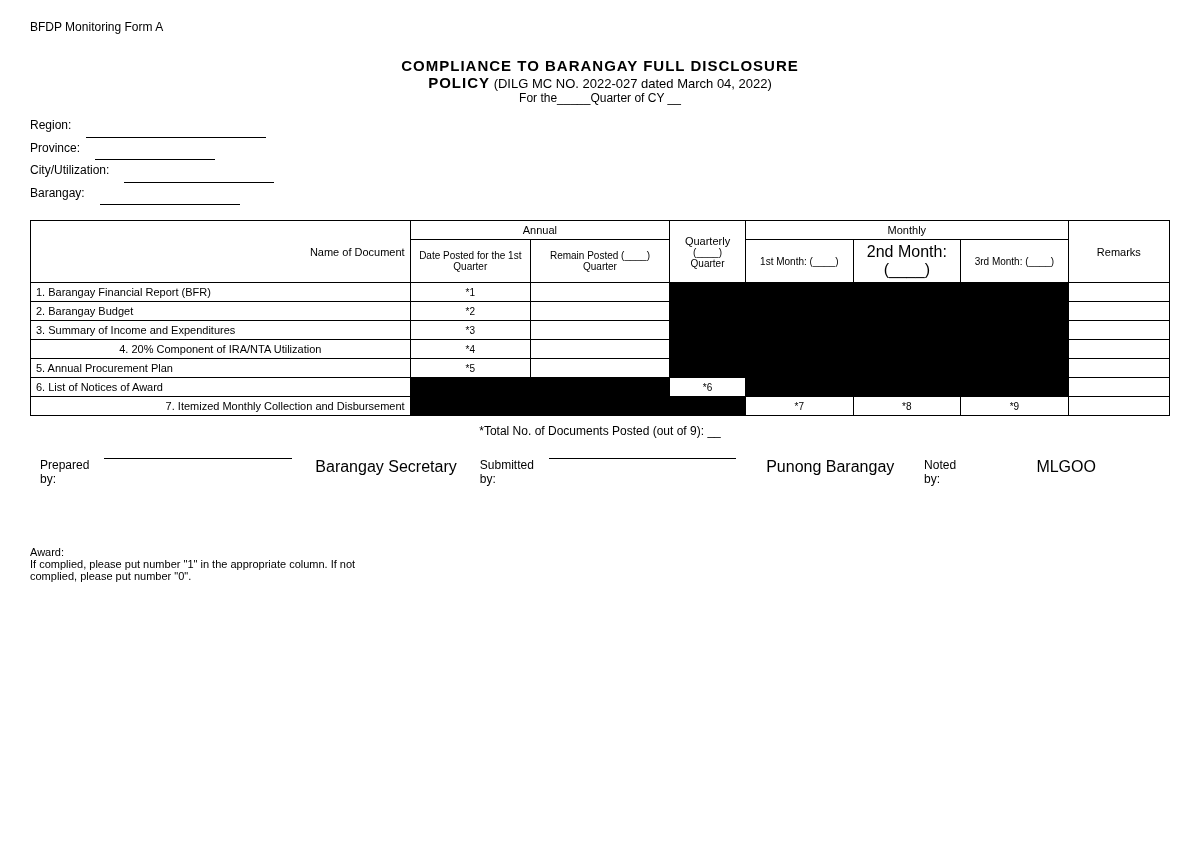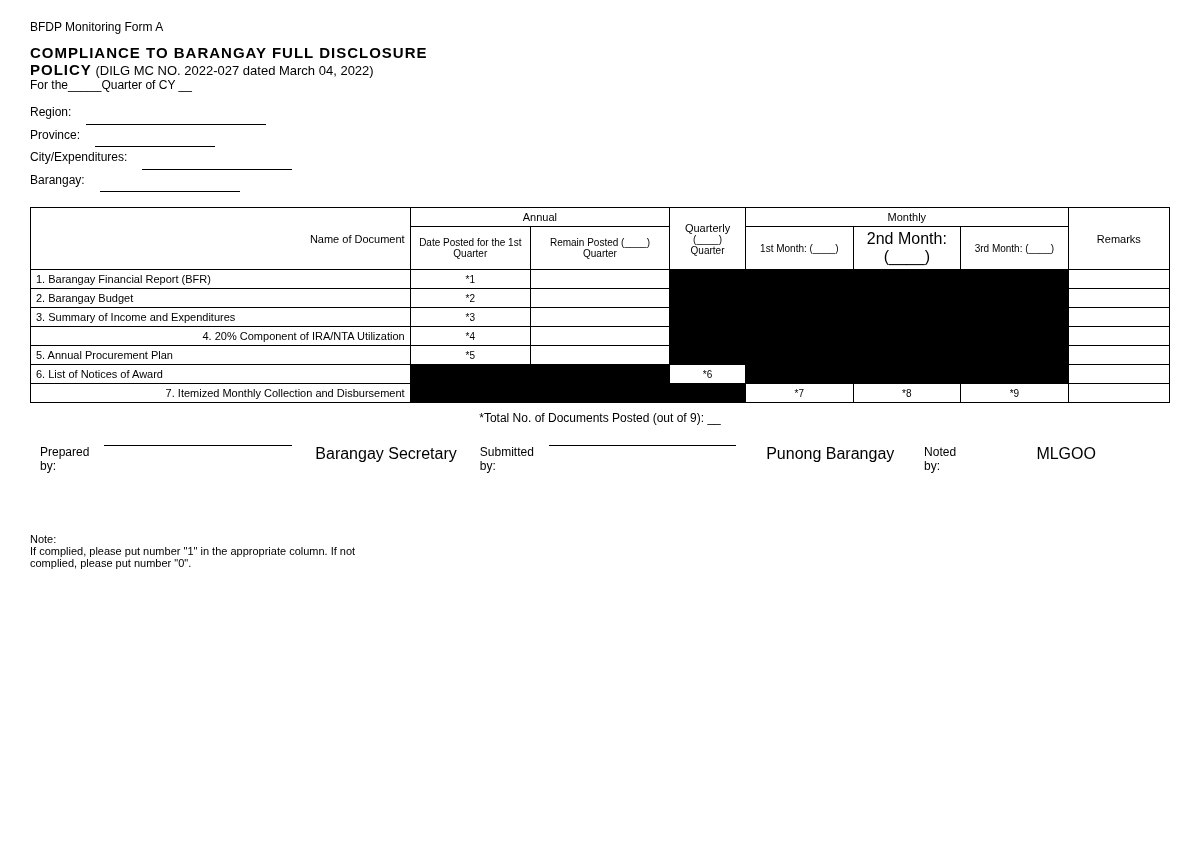--- a/index.html
+++ b/index.html
@@ -7,24 +7,24 @@
       font-family: Arial, sans-serif;
       font-size: 12px;
       background: #fff;
       color: #000;
       width: 1200px;
       min-height: 849px;
       padding: 20px 30px;
     }
     .form-label {
       font-size: 12px;
-      margin-bottom: 10px;
+      margin-bottom: 23px;
     }
     .header-center {
-      text-align: left;
+      text-align: center;
       margin-bottom: 10px;
     }
     .header-center .title {
       font-size: 15px;
       font-weight: bold;
       letter-spacing: 1px;
     }
     .header-center .subtitle {
       font-size: 13px;
     }
@@ -138,21 +138,21 @@
 <div class="info-block">
   <div class="line">
     <span class="label">Region:</span>
     <span class="underline" style="min-width:180px;">&nbsp;</span>
   </div>
   <div class="line">
     <span class="label">Province:</span>
     <span class="underline" style="min-width:120px;">&nbsp;</span>
   </div>
   <div class="line">
-    <span class="label">City/Expenditures:</span>
+    <span class="label">City/Utilization:</span>
     <span class="underline" style="min-width:150px;">&nbsp;</span>
   </div>
   <div class="line">
     <span class="label">Barangay:</span>
     <span class="underline" style="min-width:140px;">&nbsp;</span>
   </div>
 </div>
 
 <table class="main-table">
   <thead>
@@ -202,21 +202,21 @@
         <td class="doc-name-col" style="text-align: left;">3. Summary of Income and Expenditures</td>
         <td><span style="font-size:10px;">*3</span></td>
         <td></td>
         <td class="black-cell"></td>
         <td class="black-cell"></td>
         <td class="black-cell"></td>
         <td class="black-cell"></td>
         <td></td>
       </tr>
       <tr>
-        <td class="doc-name-col" style="text-align: right;">4. 20% Component of IRA/NTA Utilization</td>
+        <td class="doc-name-col" style="text-align: center;">4. 20% Component of IRA/NTA Utilization</td>
         <td><span style="font-size:10px;">*4</span></td>
         <td></td>
         <td class="black-cell"></td>
         <td class="black-cell"></td>
         <td class="black-cell"></td>
         <td class="black-cell"></td>
         <td></td>
       </tr>
       <tr>
         <td class="doc-name-col" style="text-align: left;">5. Annual Procurement Plan</td>
@@ -265,15 +265,15 @@
     <div class="sig-title">Punong Barangay</div>
   </div>
   <div class="sig-block">
     <div class="sig-label">Noted by:</div>
     <div style="margin-top:32px;"></div>
     <div class="sig-title">MLGOO</div>
   </div>
 </div>
 
 <div class="note-section">
-  <div>Note:</div>
+  <div>Award:</div>
   <div>If complied, please put number "1" in the appropriate column. If not complied, please put number "0".</div>
 </div>
 
 </body></html>

